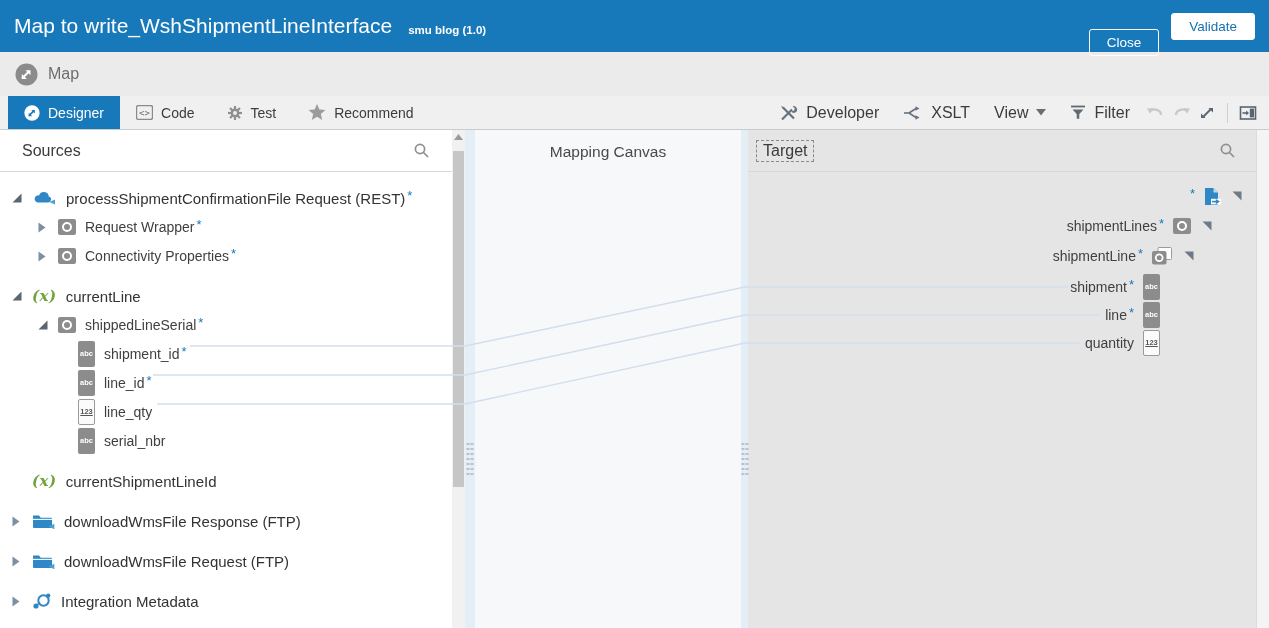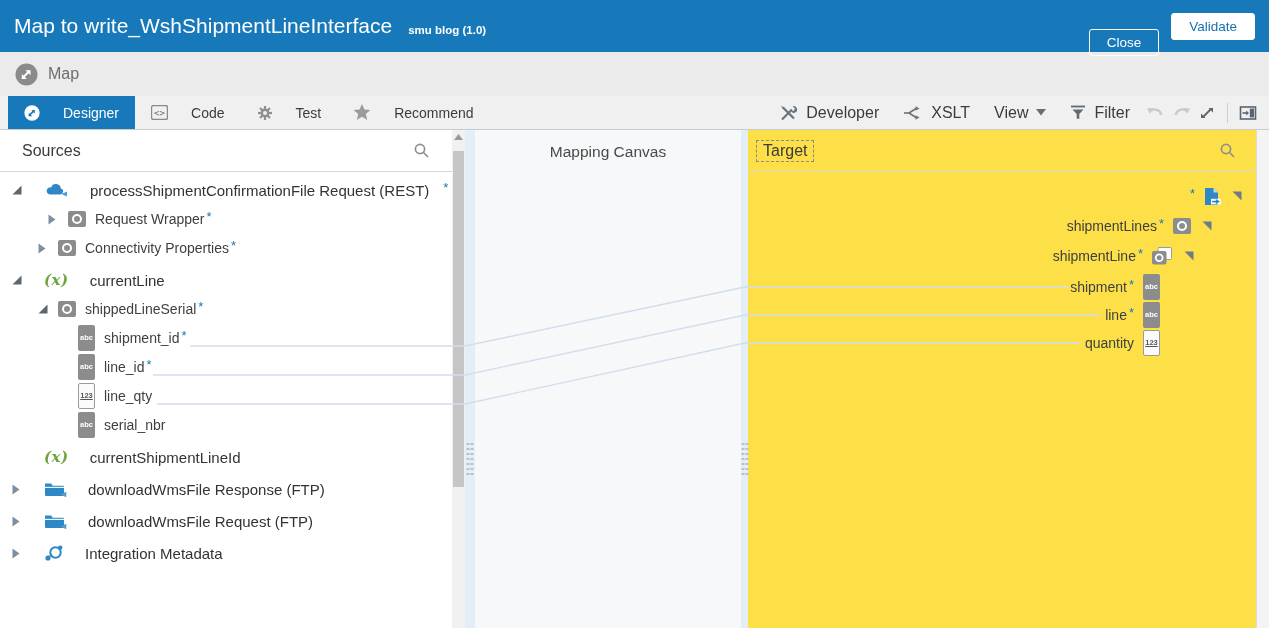--- a/index.html
+++ b/index.html
@@ -15,56 +15,56 @@
   .btn.ghost{background:transparent;border:1px solid #fdfdfd;color:#fff;margin-right:12px;margin-top:33px;}
   .btn.solid{background:#fff;border:1px solid #fff;color:#1472b0;}
 
   
   .map-bar{height:44px;background:#ebebeb;display:flex;align-items:center;padding:0 15px;}
   .map-bar .map-lbl{font-size:16px;color:#6e6e6e;margin-left:10px;}
 
   
   .toolbar{height:34px;background:#f0f0f0;border-bottom:1px solid #c9cccf;display:flex;align-items:stretch;}
   .tabs{display:flex;margin-left:8px;}
-  .tab{display:flex;align-items:center;padding:0 16px;font-size:14px;color:#3c3c3c;gap:23px;cursor:pointer;}
+  .tab{display:flex;align-items:center;padding:0 16px;font-size:14px;color:#3c3c3c;gap:8px;cursor:pointer;}
   .tab.active{background:#1779ba;color:#fff;}
   .toolbar-right{margin-left:auto;display:flex;align-items:center;padding-right:8px;}
   .tool-item{display:flex;align-items:center;gap:8px;font-size:16px;color:#3c3c3c;padding:0 12px;cursor:pointer;white-space:nowrap;}
   .icon-btn{width:26px;height:26px;display:flex;align-items:center;justify-content:center;cursor:pointer;}
   .tb-sep{width:1px;height:20px;background:#d0d0d0;margin:0 7px;align-self:center;}
 
   
   #main{display:flex;height:498px;position:relative;background:#fff;}
   .panel-sources{width:452px;background:#fff;display:flex;flex-direction:column;}
   .v-scrollbar{width:13px;background:#f1f1f1;position:relative;flex:none;}
   .sb-btn{height:14px;display:flex;align-items:center;justify-content:center;cursor:pointer;}
   .sb-thumb{position:absolute;left:1px;right:1px;top:21px;height:336px;background:#c6c6c6;cursor:pointer;}
   .splitter{position:relative;flex:none;background:#e4eef7;cursor:col-resize;}
   .splitter.left{width:10px;}
   .splitter.right{width:7px;}
   .grip{position:absolute;left:50%;transform:translateX(-50%);top:313px;width:7px;height:34px;
         background-image:repeating-linear-gradient(#b9c2cc 0 2px, transparent 2px 5px),repeating-linear-gradient(#b9c2cc 0 2px, transparent 2px 5px);
         background-size:3px 100%,3px 100%;background-position:0 0,4px 0;background-repeat:no-repeat;}
   .canvas{flex:1;background:#f7f8f9;}
   .canvas-title{margin-top:13px;text-align:center;font-size:15.5px;color:#4a4a4a;}
-  .panel-target{width:508px;background:#fde047;display:flex;flex-direction:column;}
+  .panel-target{width:508px;background:#e5e5e5;display:flex;flex-direction:column;}
   .gutter{width:13px;background:#f4f4f4;border-left:1px solid #dcdcdc;flex:none;}
 
   .panel-head{height:42px;flex:none;display:flex;align-items:center;border-bottom:1px solid #d8d8d8;}
   .panel-sources .panel-head{padding:0 22px;}
   .panel-target .panel-head{padding:0 20px 0 8px;}
   .panel-title{font-size:16px;color:#3b3b3b;}
   .target-title{border:1px dashed #8a8a8a;padding:1px 6px;}
   .ph-spacer{flex:1;}
 
   .tree{flex:1;overflow:hidden;}
   .tree-row{height:28px;display:flex;align-items:center;font-size:14px;color:#3d3f42;cursor:pointer;white-space:nowrap;}
   .tree-row.lv0{font-size:15px;color:#333;}
   .s-row{margin-top:1px;}
-  .s-row.sec{margin-top:4px;gap:12px;}
+  .s-row.sec{margin-top:12px;}
   .t-row{justify-content:flex-end;margin-top:2px;}
   #target-tree .t-row:first-child{margin-top:10px;}
   #target-tree .t-row:nth-child(4){margin-top:3px;}
   #target-tree .t-row:nth-child(5),#target-tree .t-row:nth-child(6){margin-top:0;}
 
   .ic{display:inline-flex;align-items:center;justify-content:center;line-height:0;}
   .arr{width:20px;flex:none;justify-content:flex-start;}
   .arr-sp{flex:none;display:inline-block;}
   .s-row .type{margin-right:9px;}
   .t-row .type{margin-left:9px;}
@@ -252,21 +252,21 @@
           </span>
           <span class="ic type">
             <svg width="25" height="18" viewBox="0 0 25 18">
               <path d="M6.2 13.5 a3.6 3.6 0 1 1 .9-7.1 a5 5 0 0 1 9.7 1 a3.1 3.1 0 0 1 -.9 6.1z" fill="#2f87c6"></path>
               <path d="M23 10.4 v5.2 L17.3 13z" fill="#4f9fd0"></path>
             </svg>
           </span>
           <span>processShipmentConfirmationFile Request (REST)</span>
           <span class="req">*</span>
         </div>
-        <div class="tree-row s-row" style="padding-left:48px">
+        <div class="tree-row s-row" style="padding-left:38px">
           <span class="ic arr">
             <svg width="8" height="11" viewBox="0 0 8 11">
               <path d="M0.5 0.5 v10 L7.5 5.5z" fill="#7d90a3"></path>
             </svg>
           </span>
           <span class="ic type">
             <svg width="18" height="16" viewBox="0 0 18 16">
               <rect width="18" height="16" rx="2" fill="#8c8c8c"></rect>
               <circle cx="9" cy="8" r="4" fill="none" stroke="#fff" stroke-width="2"></circle>
             </svg>

